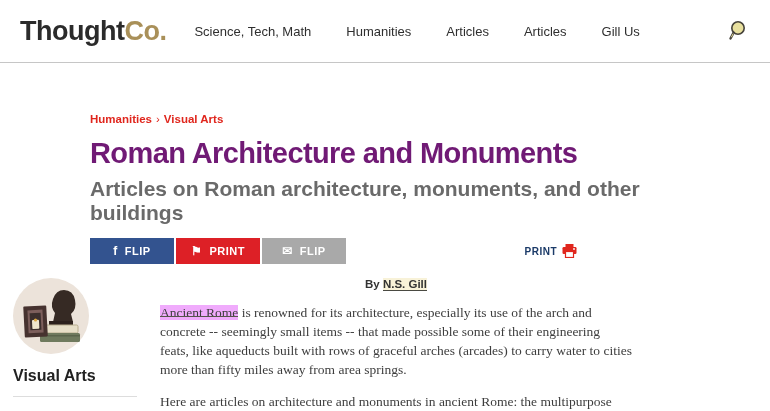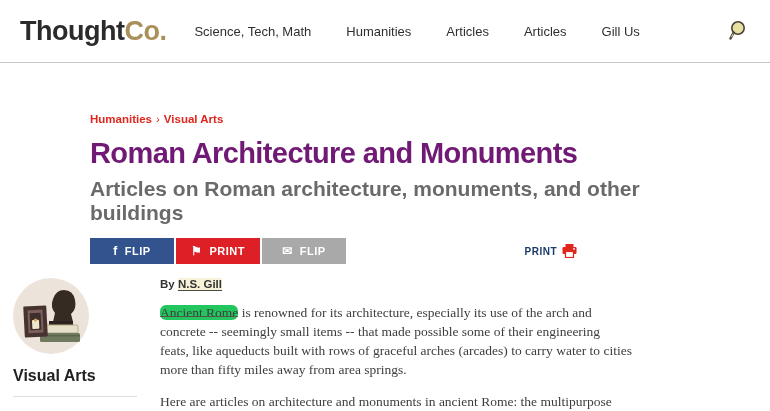--- a/index.html
+++ b/index.html
@@ -46,29 +46,29 @@
   .avatar { width: 76px; height: 76px; display: block; }
   .sidebar-category { font-size: 16px; font-weight: 700; color: #222;
     margin-top: 13px; }
   .sidebar-divider { border: none; border-top: 1px solid #ddd; margin: 11px 10px 0 0; }
   .sidebar-list { list-style: none; margin-top: 14px; }
   .sidebar-item { font-size: 12px; font-weight: 700; color: #2f2f2f; cursor: pointer;
     margin-bottom: 15px; line-height: 1.35; }
   .active-arrow { color: #e0261d; font-size: 10px; margin-right: 3px; }
 
   .article-body { width: 472px; margin-left: 13px; flex: none; }
-  .byline-name { font-size: 11.5px; font-weight: 700; color: #333; }
+  .byline-name { font-size: 11.5px; font-weight: 700; color: #333; text-align: center; }
   .byline-name a { color: #333; text-decoration: none; cursor: pointer;
     background: #f8f2d8; box-shadow: inset 0 -4px 0 #f8f2d8; border-bottom: 1px solid #4a4a42; }
   .byline-updated { font-size: 11.5px; font-weight: 700; color: #85857d; margin-top: 3px; }
 
   .article-body p { font-family: "Liberation Serif", serif; font-size: 13.5px;
     line-height: 19px; color: #3d3d3d; margin-top: 13px; }
   .body-link { color: #3d3d3d; text-decoration: none; cursor: pointer;
-    background: #22c55e; position: relative; border-radius: 6px; }
+    background: #f0abfc; position: relative; }
   .body-link::after { content: ""; position: absolute; left: 0; right: 0; top: 72%;
     border-top: 1px solid #55554b; }
 </style>
 </head>
 <body>
 
 <header class="site-header">
   <div class="logo"><span>Thought</span><span class="gold">Co.</span></div>
   <nav class="main-nav">
     <span class="nav-item">Science, Tech, Math</span>

